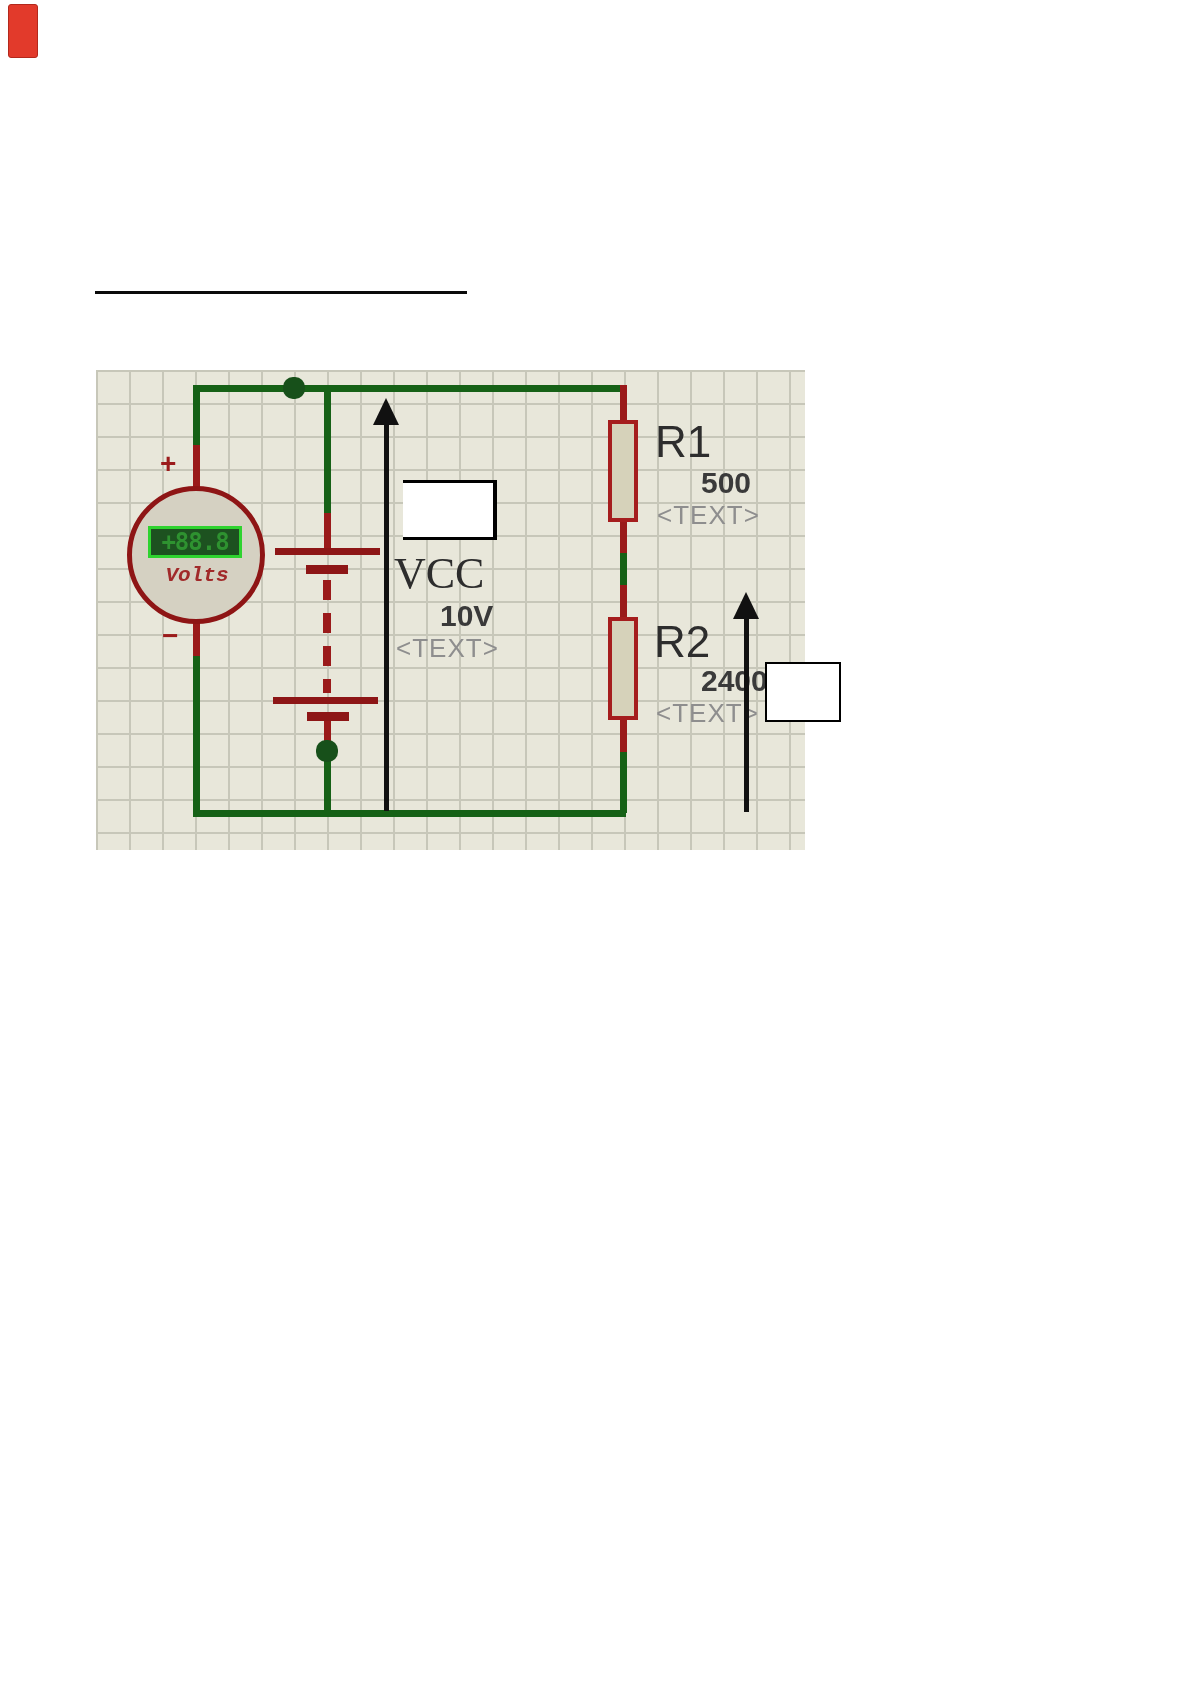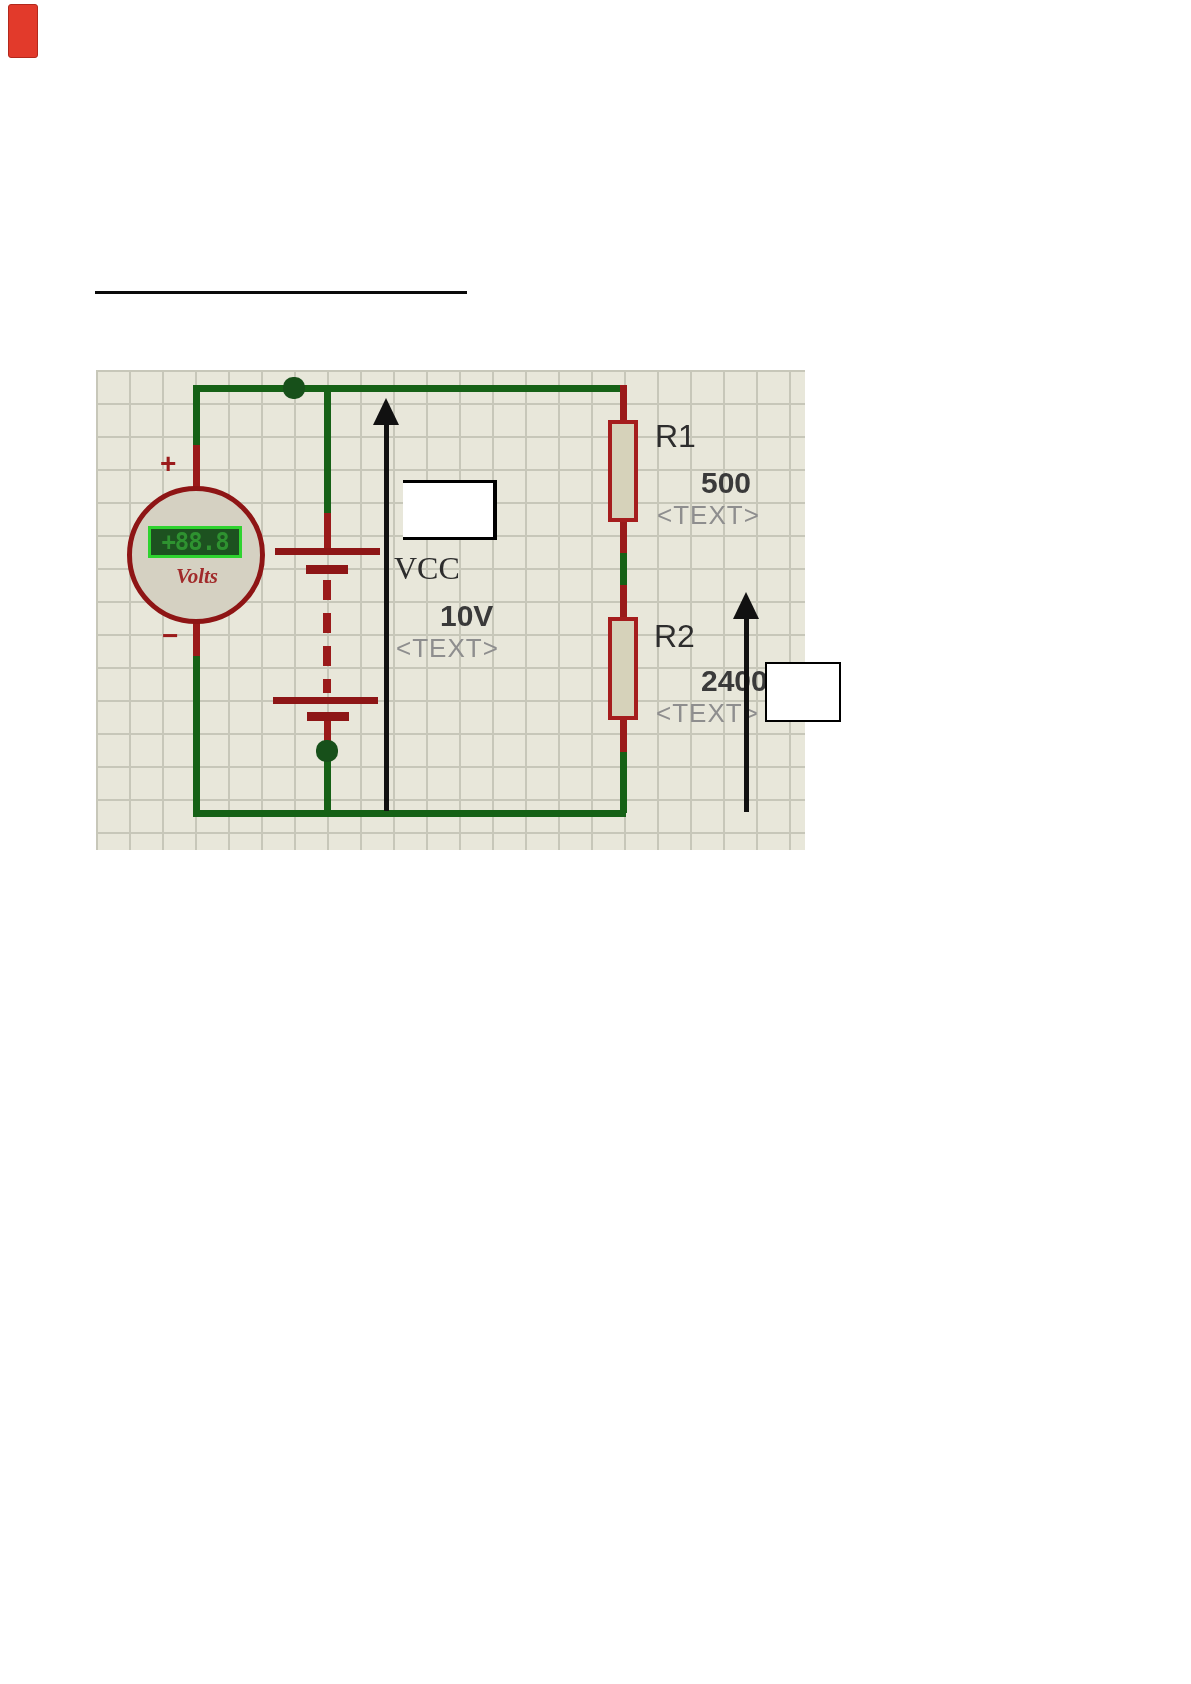--- a/index.html
+++ b/index.html
@@ -35,30 +35,30 @@
 
   
   .dash{width:8px;background:repeating-linear-gradient(to bottom, var(--component-red) 0 20px, transparent 20px 33px);}
 
   
   .meter-body{left:127px;top:486px;width:138px;height:138px;border-radius:50%;
               border:5px solid var(--meter-ring);background:var(--meter-fill);box-sizing:border-box;}
   .lcd{left:148px;top:526px;width:94px;height:32px;background:var(--lcd-background);
        border:3px solid var(--lcd-frame);box-sizing:border-box;display:flex;align-items:center;justify-content:center;
        font-family:"DejaVu Sans Mono", monospace;font-weight:bold;font-size:24px;color:var(--lcd-text);letter-spacing:-1px;}
-  .volts{left:128px;top:564px;width:138px;text-align:center;font-family:Liberation Serif, serif;
+  .volts{left:128px;top:564px;width:138px;text-align:center;font-family:Liberation Mono, monospace;
          font-style:italic;font-weight:bold;font-size:21px;color:#a12a2a;}
   .terminal{font-size:28px;font-weight:bold;color:#9b1b1b;line-height:1;}
 
   
   .res-body{width:30px;height:103px;border:4px solid var(--resistor-border);
             background:var(--resistor-fill);box-sizing:border-box;}
 
   
-  .ref{font-size:32px;color:var(--label-dark);line-height:1;}
+  .ref{font-size:44px;color:var(--label-dark);line-height:1;}
   .val{font-size:30px;font-weight:bold;color:#3a3a3a;line-height:1;margin-left:44px;}
   .ph{font-size:26px;color:var(--label-gray);line-height:1;letter-spacing:1px;}
 
   
   .arrow-line{width:5px;background:var(--arrow-black);}
   .arrow-head{width:0;height:0;border-left:13px solid transparent;border-right:13px solid transparent;
               border-bottom:27px solid var(--arrow-black);}
 
   
   .answer-box-1{left:403px;top:480px;width:94px;height:60px;background:#ffffff;box-sizing:border-box;

